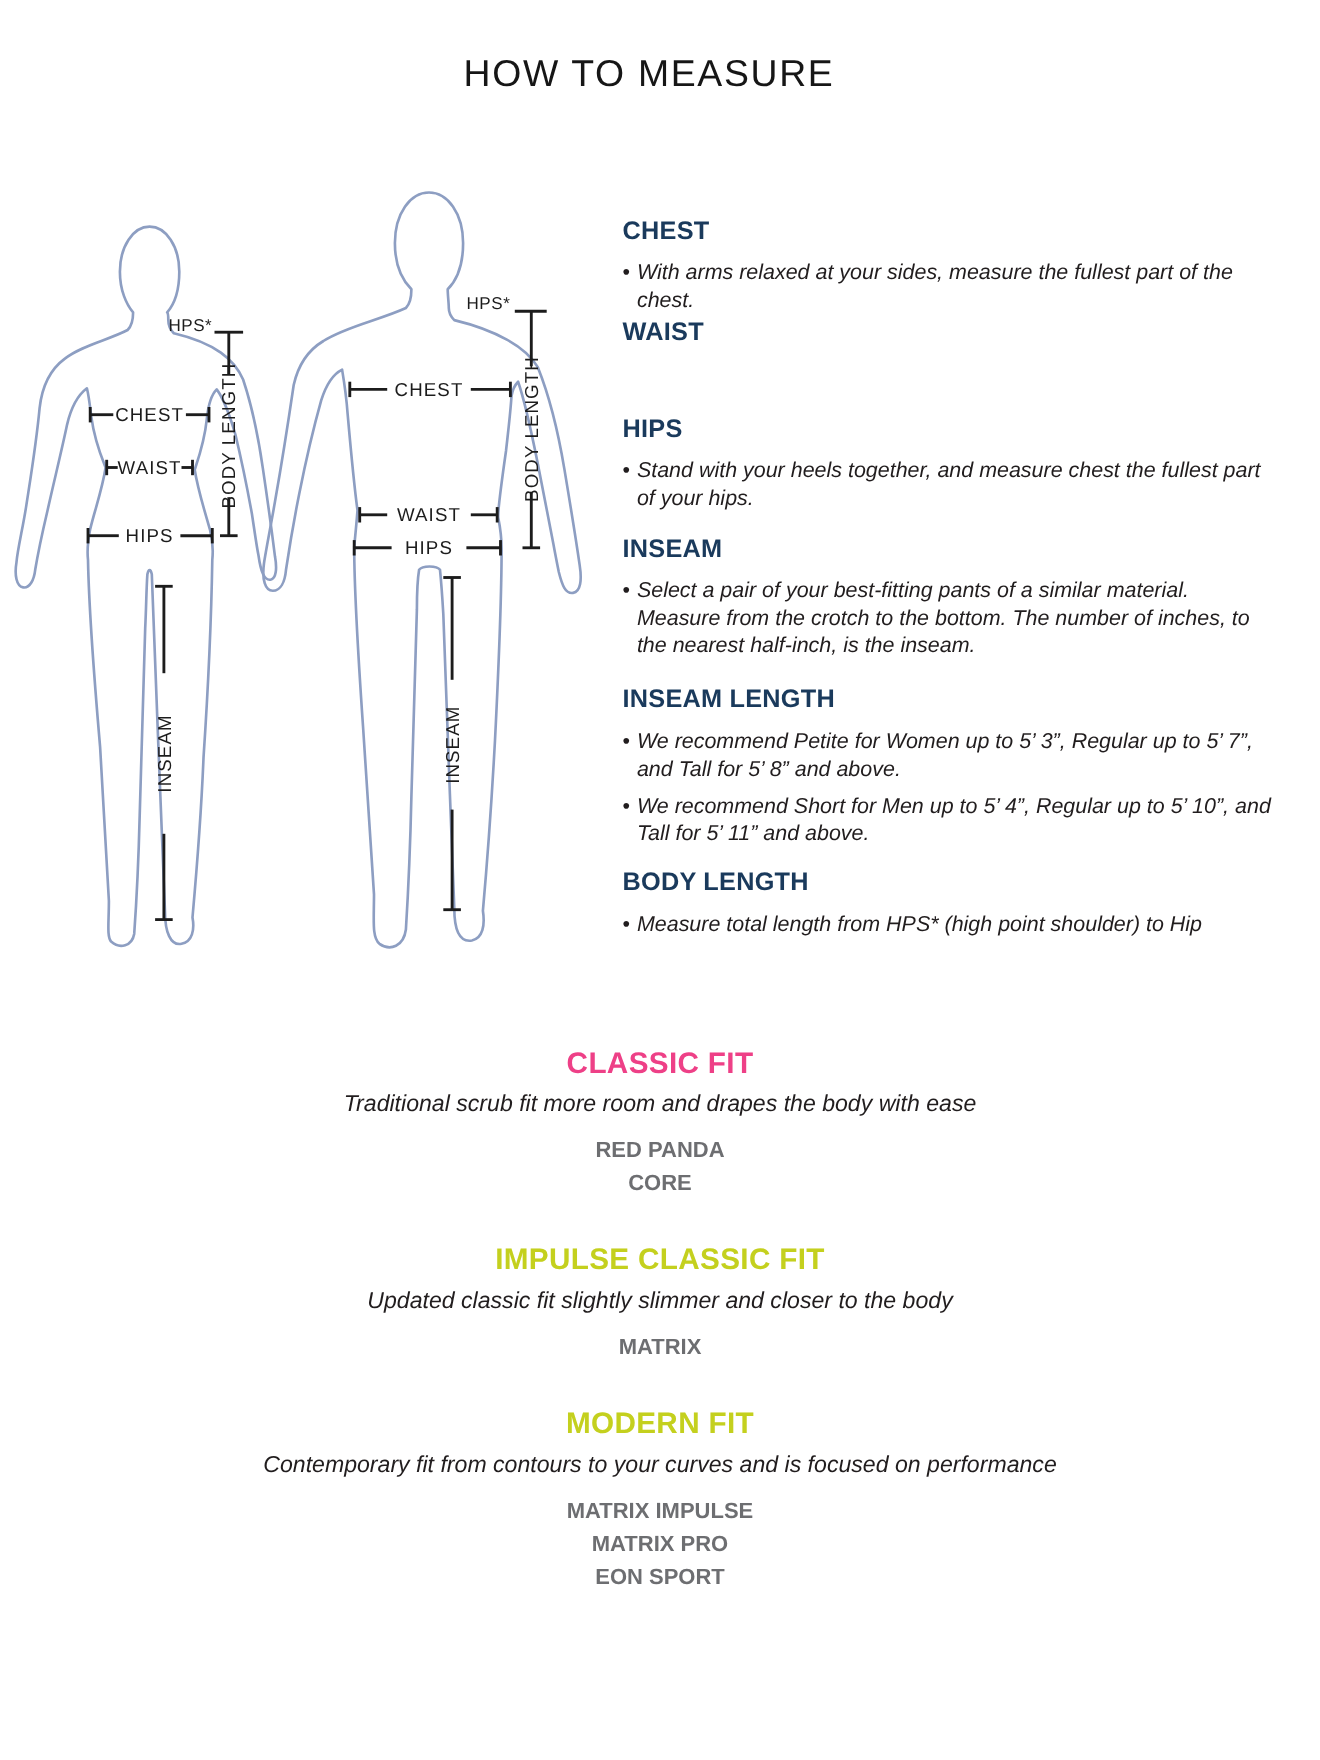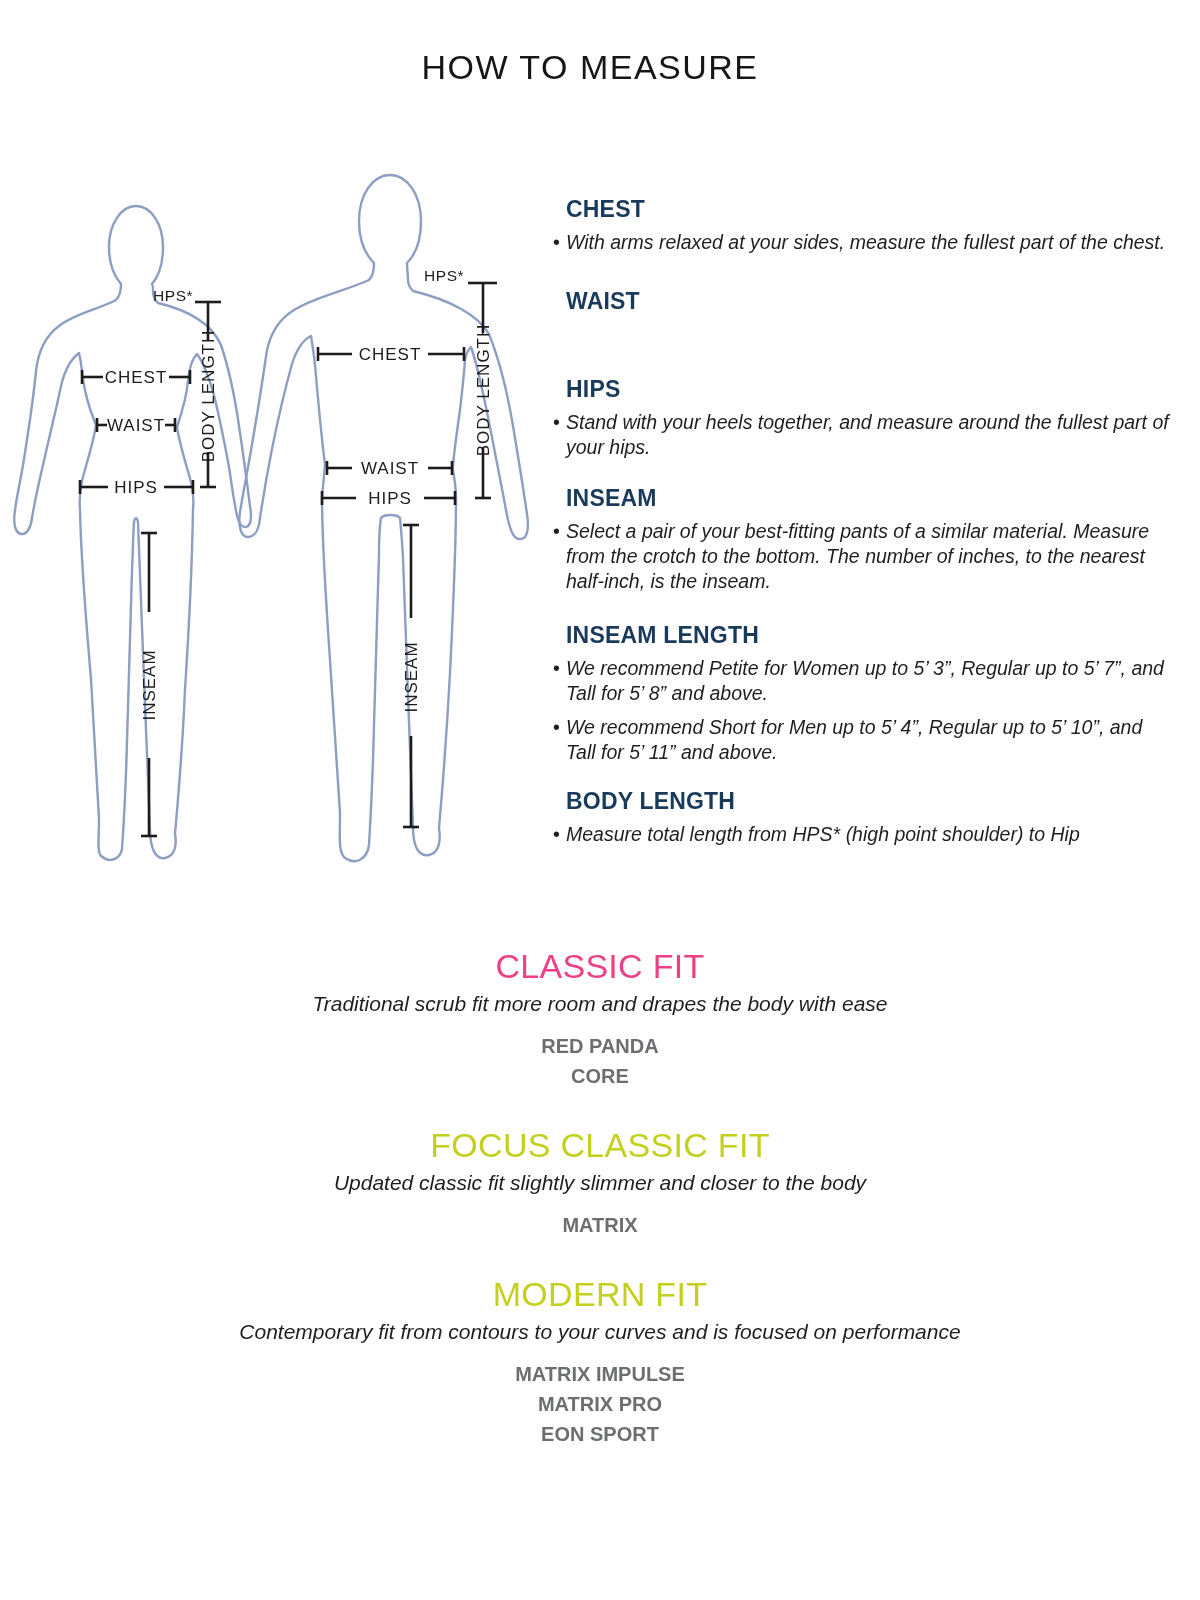--- a/index.html
+++ b/index.html
@@ -13,31 +13,31 @@
   .figures{position:absolute;left:0;top:0;width:540px;height:900px;}
   .outline{fill:none;stroke:#8d9ec2;stroke-width:2.4;stroke-linecap:round;stroke-linejoin:round;}
   .mline{stroke:#1c1c1c;stroke-width:2.6;stroke-linecap:butt;}
   .mlabel{font-family:"Liberation Sans",sans-serif;font-size:17px;letter-spacing:1px;fill:#1c1c1c;}
   .mlabel-sm{font-family:"Liberation Sans",sans-serif;font-size:15.5px;letter-spacing:.5px;fill:#1c1c1c;}
 
   
   .measure-section{position:absolute;left:553px;width:622px;}
   .measure-section h3{margin:0 0 7px 0;padding-left:13px;font-size:23px;font-weight:bold;
                       color:#1a3a5c;letter-spacing:.2px;}
-  .measure-section ul{margin:0;padding:0;list-style:none;}
+  .measure-section ul{margin:13px;padding:0;list-style:none;}
   .measure-section li{position:relative;padding-left:13px;margin:0 0 9px 0;
                       font-style:italic;font-size:19.5px;line-height:25px;color:#211d1e;}
   .measure-section li:last-child{margin-bottom:0;}
   .measure-section li::before{content:"\2022";position:absolute;left:0;top:0;font-style:normal;}
 
   
   .fits{position:absolute;top:946px;left:10px;width:1180px;text-align:center;}
   .fit-section{margin:0;}
   .fit-section + .fit-section{margin-top:34px;}
-  .fit-heading{margin:0;font-size:34px;font-weight:normal;letter-spacing:.3px;line-height:40px;}
+  .fit-heading{margin:0;font-size:27px;font-weight:bold;letter-spacing:.3px;line-height:40px;}
   .fit-heading.pink{color:#ee4087;}
   .fit-heading.green{color:#c4d01e;}
   .fit-sub{margin:4px 0 0 0;font-style:italic;font-size:21px;line-height:27px;color:#211d1e;}
   .fit-items{margin:14px 0 0 0;font-weight:bold;font-size:20px;line-height:30px;color:#6d6e71;}
 </style>
 </head>
 <body>
 
 <div class="page">
 
@@ -179,21 +179,21 @@
     </ul>
   </div>
 
   <div class="measure-section" style="top:288px">
     <h3>WAIST</h3>
   </div>
 
   <div class="measure-section" style="top:376px">
     <h3>HIPS</h3>
     <ul>
-      <li>Stand with your heels together, and measure around the fullest part of your hips.</li>
+      <li>Stand with your heels together, and measure chest the fullest part of your hips.</li>
     </ul>
   </div>
 
   <div class="measure-section" style="top:485px">
     <h3>INSEAM</h3>
     <ul>
       <li>Select a pair of your best-fitting pants of a similar material. Measure from the crotch to the bottom. The number of inches, to the nearest half-inch, is the inseam.</li>
     </ul>
   </div>
 
@@ -217,21 +217,21 @@
     <div class="fit-section">
       <h2 class="fit-heading pink">CLASSIC FIT</h2>
       <p class="fit-sub">Traditional scrub fit more room and drapes the body with ease</p>
       <div class="fit-items">
         <div>RED PANDA</div>
         <div>CORE</div>
       </div>
     </div>
 
     <div class="fit-section">
-      <h2 class="fit-heading green">FOCUS CLASSIC FIT</h2>
+      <h2 class="fit-heading green">IMPULSE CLASSIC FIT</h2>
       <p class="fit-sub">Updated classic fit slightly slimmer and closer to the body</p>
       <div class="fit-items">
         <div>MATRIX</div>
       </div>
     </div>
 
     <div class="fit-section">
       <h2 class="fit-heading green">MODERN FIT</h2>
       <p class="fit-sub">Contemporary fit from contours to your curves and is focused on performance</p>
       <div class="fit-items">

